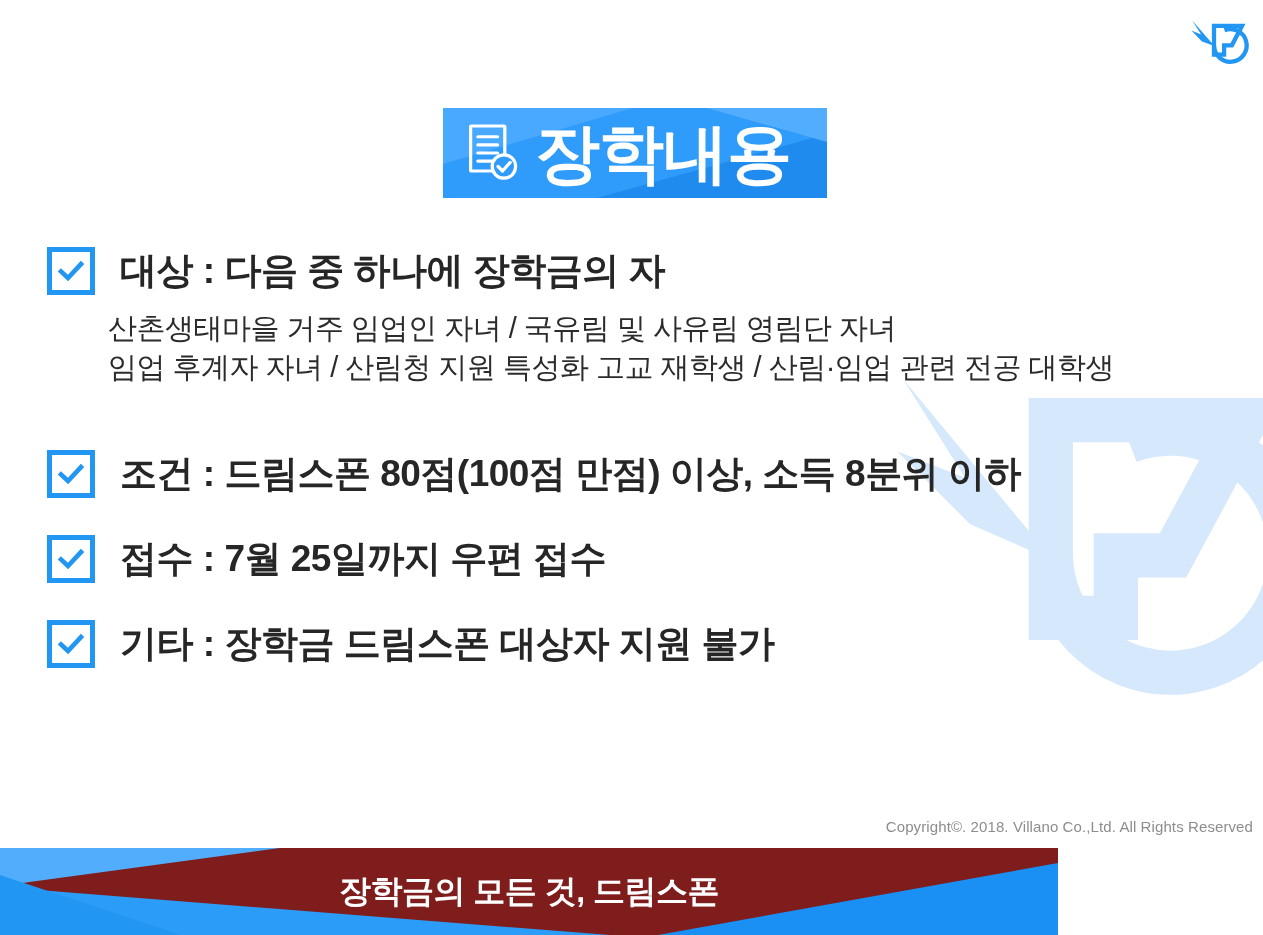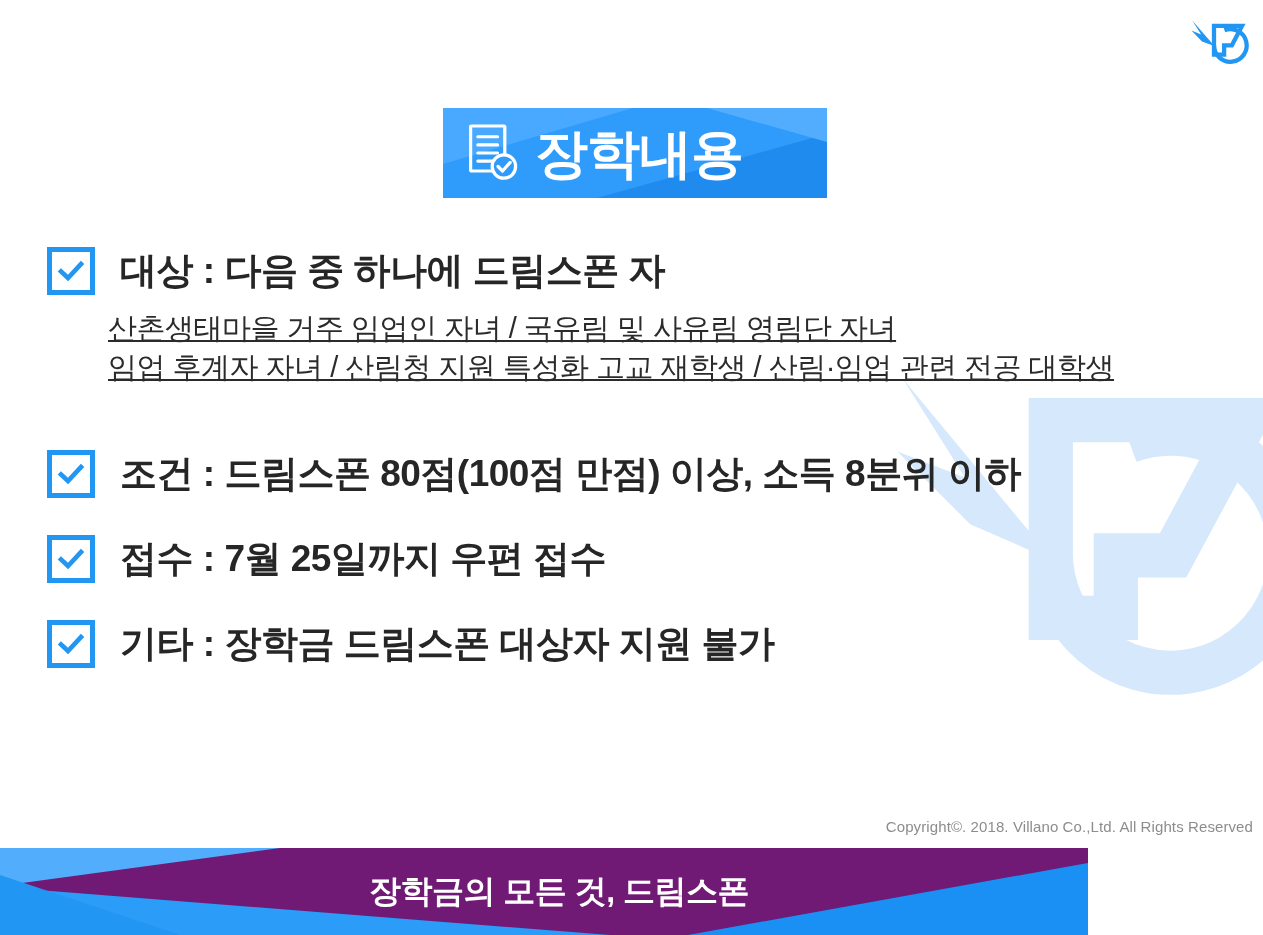--- a/index.html
+++ b/index.html
@@ -88,21 +88,21 @@
     margin-left: 24px;
     width: 54px;
     height: 60px;
     flex: none;
   }
   .title-text {
     position: relative;
     z-index: 2;
     margin-left: 14px;
     color: #ffffff;
-    font-size: 53px;
+    font-size: 65px;
     font-weight: bold;
     letter-spacing: -1px;
     line-height: 1;
     white-space: nowrap;
   }
 
   
   .content {
     position: absolute;
     left: 0;
@@ -138,21 +138,20 @@
     white-space: nowrap;
   }
   .subline {
     color: #2b2b2b;
     font-size: 29px;
     font-weight: normal;
     letter-spacing: -0.5px;
     white-space: nowrap;
     margin-left: 108px;
     line-height: 1;
-    text-decoration: underline;
   }
   .sub-wrap { padding-top: 12px; }
   .sub-wrap .subline + .subline { margin-top: 10px; }
 
   .gap-after-subs { height: 38px; }
   .row-gap { height: 23px; }
 
   
   .copyright {
     position: absolute;
@@ -166,24 +165,23 @@
     text-align: center;
   }
 
   
   .footer {
     position: absolute;
     left: 0;
     bottom: 0;
     width: 1058px;
     height: 87px;
-    background: #701a75;
+    background: #7f1d1d;
     overflow: hidden;
     z-index: 6;
-    padding-left: 30px;
   }
   .footer .ffacet { position: absolute; pointer-events: none; }
   .ff-1 {
     left: 0; top: 0;
     width: 0; height: 0;
     border-left: 280px solid #52aefd;
     border-bottom: 38px solid transparent;
   }
   .ff-2 {
     left: 0; bottom: 0;
@@ -258,21 +256,21 @@
   </div>
 
   <div class="content">
 
     <div class="bullet-row">
       <div class="checkbox">
         <svg width="28" height="28" viewBox="0 0 28 28" xmlns="http://www.w3.org/2000/svg" aria-hidden="true">
           <path d="M4 14.5 L11 21 L24 7" fill="none" stroke="#2196f3" stroke-width="4.6" stroke-linecap="square" stroke-linejoin="miter"></path>
         </svg>
       </div>
-      <div class="bullet-text">대상 : 다음 중 하나에 드림스폰 자</div>
+      <div class="bullet-text">대상 : 다음 중 하나에 장학금의 자</div>
     </div>
     <div class="sub-wrap">
       <div class="subline">산촌생태마을 거주 임업인 자녀  / 국유림 및 사유림 영림단 자녀</div>
       <div class="subline">임업 후계자 자녀 / 산림청 지원 특성화 고교 재학생 / 산림·임업 관련 전공 대학생</div>
     </div>
     <div class="gap-after-subs"></div>
 
     <div class="row-gap"></div>
 
     <div class="bullet-row">

